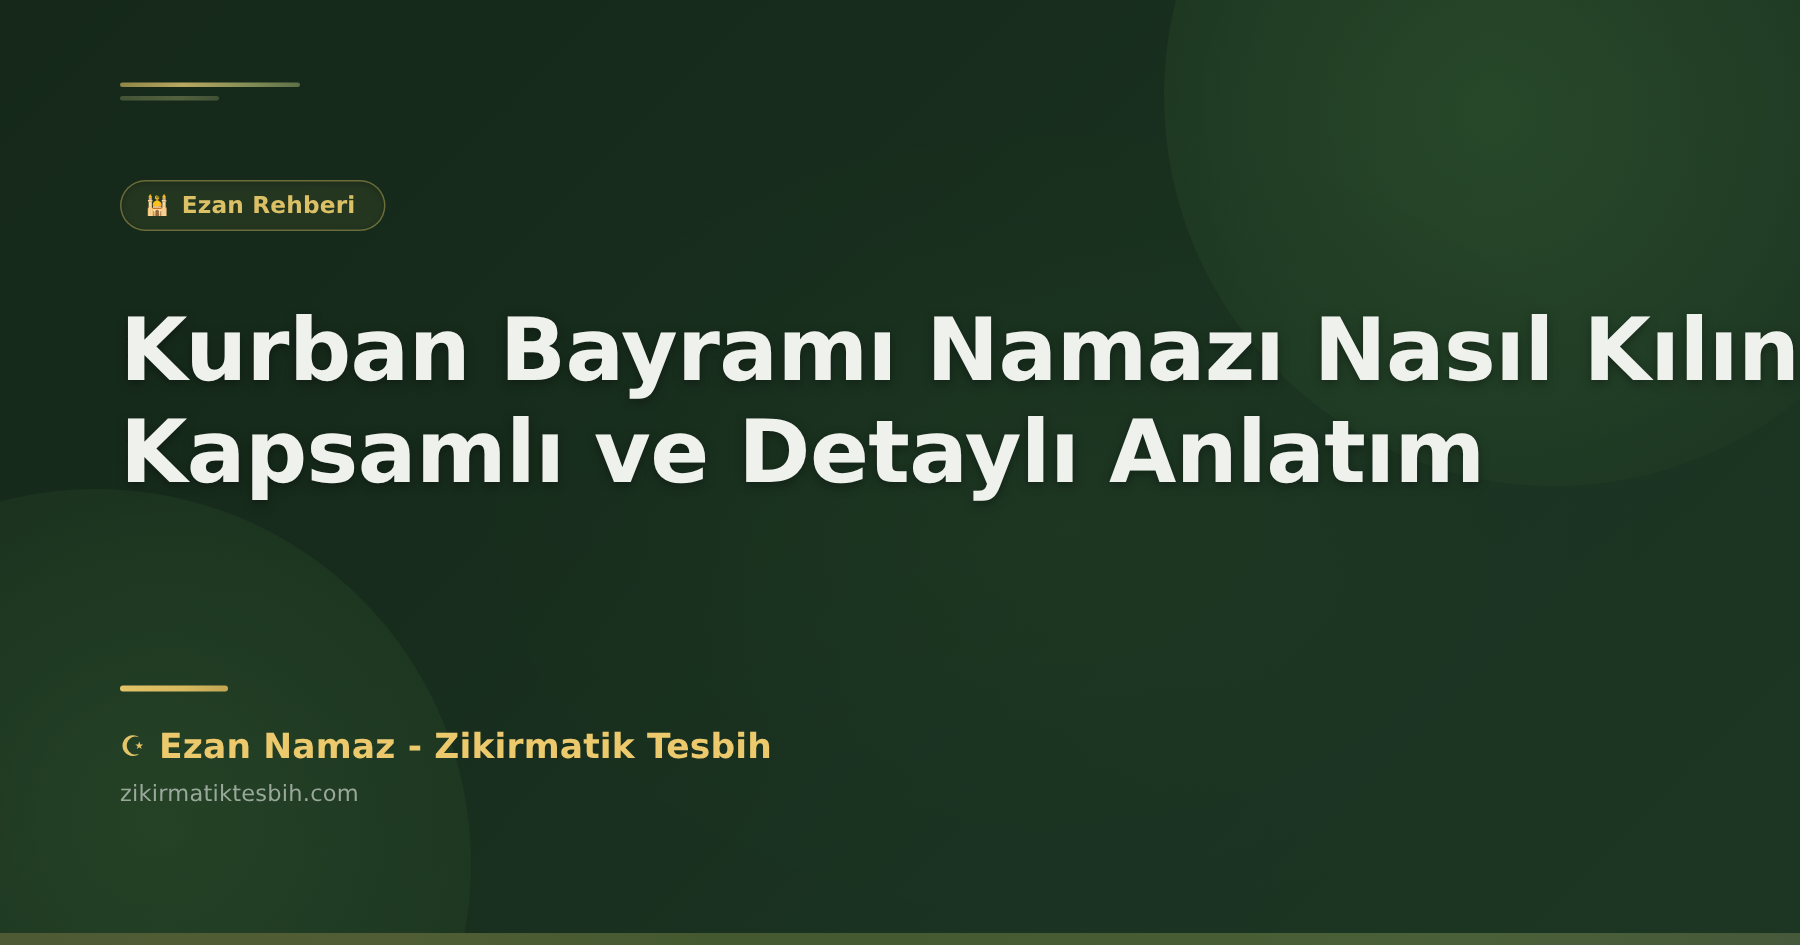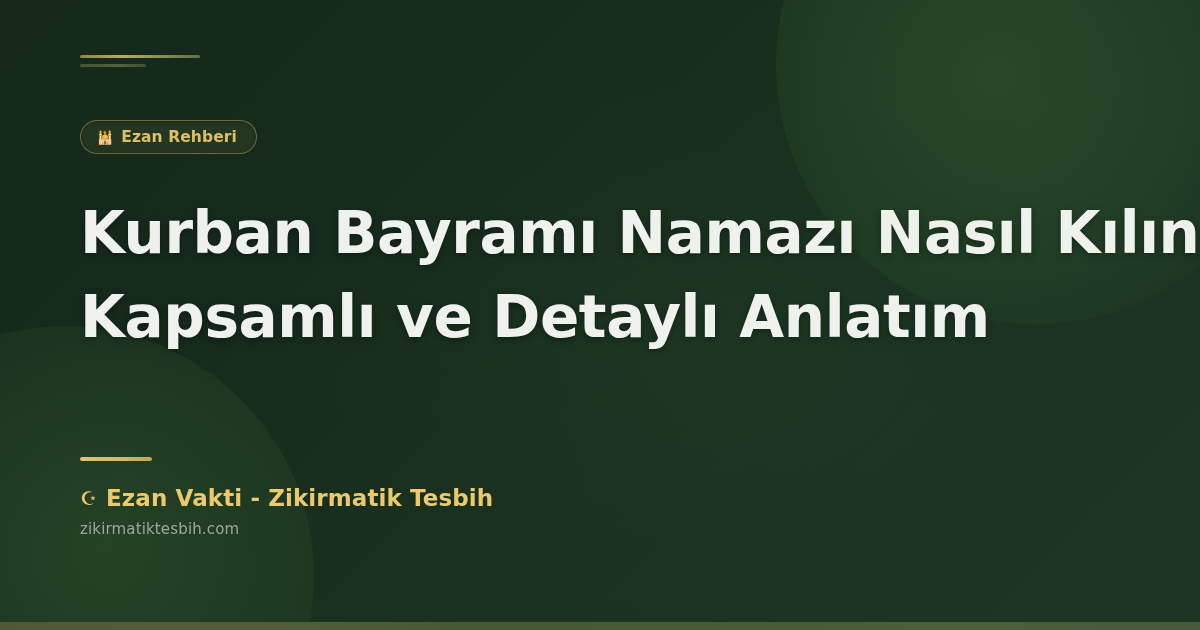--- a/index.html
+++ b/index.html
@@ -108,21 +108,21 @@
     left:80px; top:200px;
     width:1090px;
     color:#eff2ec;
     font-size:58px;
     line-height:1.14;
     font-weight:700;
     letter-spacing:-0.4px;
     text-shadow:0 2px 7px rgba(0,0,0,0.34);
   }
   .headline-line { display:block; white-space:nowrap; }
-  .headline-line + .headline-line { margin-top:18px; }
+  .headline-line + .headline-line { margin-top:2px; }
 
   
   .footer {
     position:absolute;
     left:80px; bottom:92px;
   }
   .footer-rule {
     width:72px; height:4px;
     border-radius:2px;
     background:linear-gradient(90deg,#e3c468 0%,#d6b85f 60%,#c2a653 100%);
@@ -184,19 +184,19 @@
 
   <h1 class="headline">
     <span class="headline-line">Kurban Bayramı Namazı Nasıl Kılınır?</span>
     <span class="headline-line">Kapsamlı ve Detaylı Anlatım</span>
   </h1>
 
   <div class="footer">
     <div class="footer-rule"></div>
     <div class="footer-brand">
       <span class="footer-icon">☪</span>
-      <span class="footer-name">Ezan Vakti - Zikirmatik Tesbih</span>
+      <span class="footer-name">Ezan Namaz - Zikirmatik Tesbih</span>
     </div>
     <div class="footer-url">zikirmatiktesbih.com</div>
   </div>
 
   <div class="bottom-strip"></div>
 </div>
 
 </body></html>

